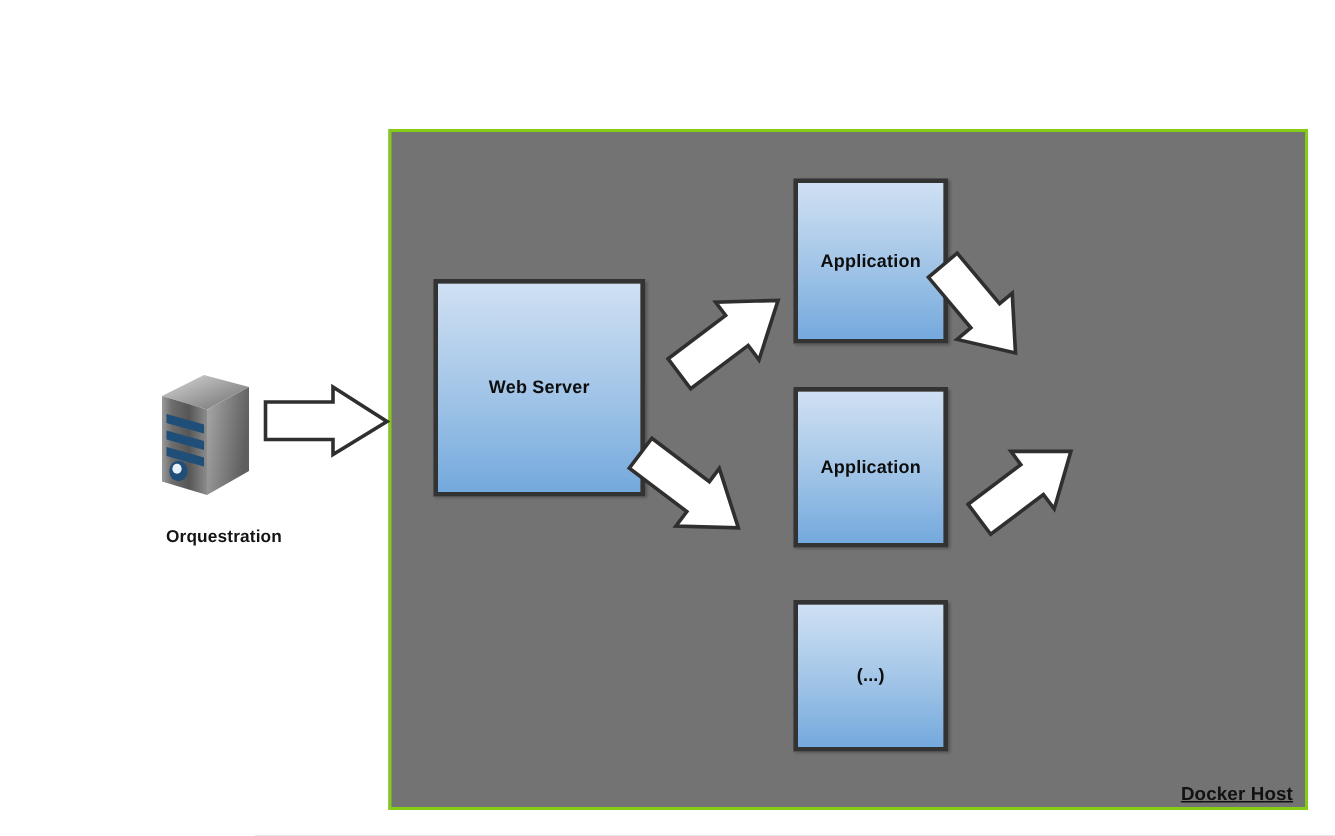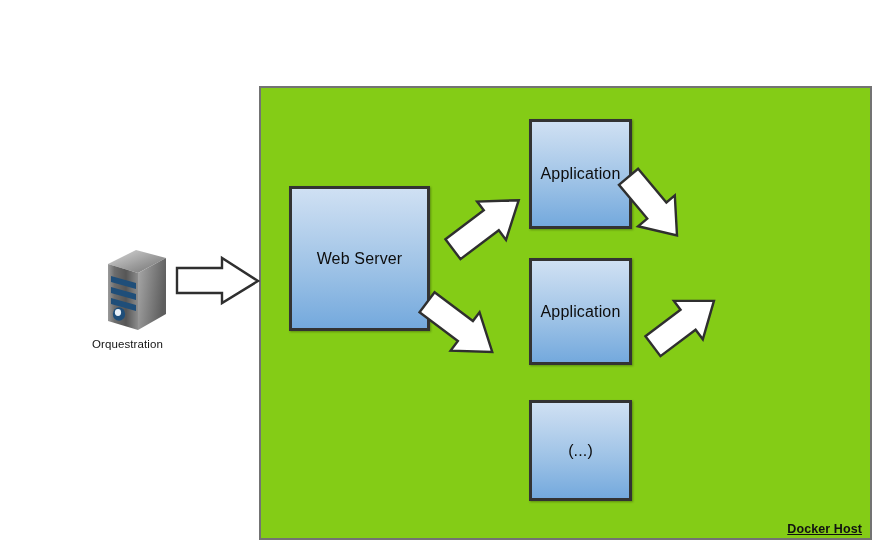--- a/index.html
+++ b/index.html
@@ -16,22 +16,22 @@
     overflow: hidden;
   }
 
   
   .host-box {
     position: absolute;
     left: 259px;
     top: 86px;
     width: 613px;
     height: 454px;
-    border: 2px solid #737373;
-    background: #84cc16;
+    border: 2px solid #84cc16;
+    background: #737373;
     box-sizing: border-box;
   }
   .host-label {
     position: absolute;
     right: 8px;
     bottom: 2px;
     font-size: 12.5px;
     font-weight: bold;
     color: #111111;
     text-decoration: underline;
@@ -44,22 +44,22 @@
     position: absolute;
     box-sizing: border-box;
     border: 3px solid #333333;
     background: linear-gradient(to bottom, #cfe0f3 0%, #bdd5ee 22%, #9dc2e6 58%, #74a9dd 100%);
     display: flex;
     align-items: center;
     justify-content: center;
     box-shadow: 1px 1px 2px rgba(0,0,0,0.30);
   }
   .node-label {
-    font-size: 16px;
-    font-weight: normal;
+    font-size: 12px;
+    font-weight: bold;
     color: #0d0d0d;
     letter-spacing: 0.15px;
     text-align: center;
     line-height: 1.2;
     user-select: none;
   }
 
   #node-web-server   { left: 289px; top: 186px; width: 141px; height: 145px; justify-content: center; }
   #node-application-1{ left: 529px; top: 119px; width: 103px; height: 110px; }
   #node-application-2{ left: 529px; top: 258px; width: 103px; height: 107px; }
@@ -75,25 +75,25 @@
     height: 115px;
   }
   .server-icon {
     position: absolute;
     left: 0;
     top: 0;
   }
   .server-caption {
     position: absolute;
     left: 0;
-    top: 96px;
+    top: 110px;
     width: 96px;
-    text-align: left;
+    text-align: right;
     font-size: 11.5px;
-    font-weight: normal;
+    font-weight: bold;
     color: #141414;
     letter-spacing: 0.1px;
     white-space: nowrap;
   }
 
   
   .arrow-layer {
     position: absolute;
     left: 0;
     top: 0;

